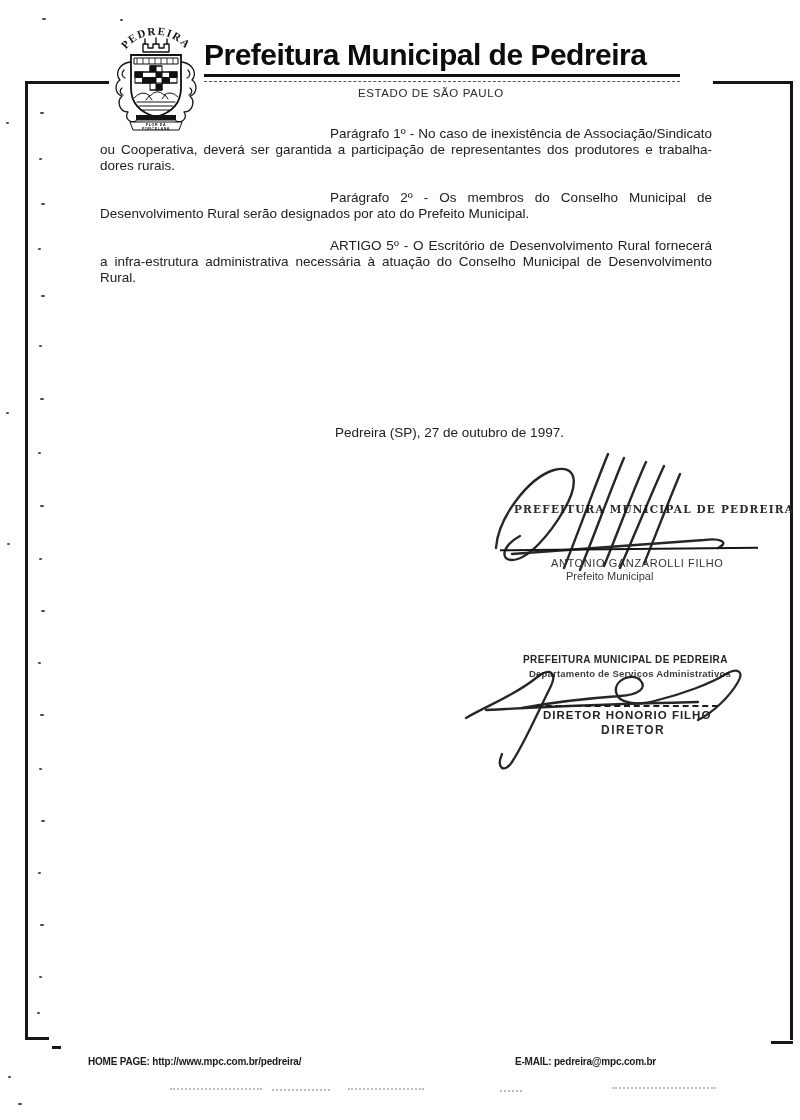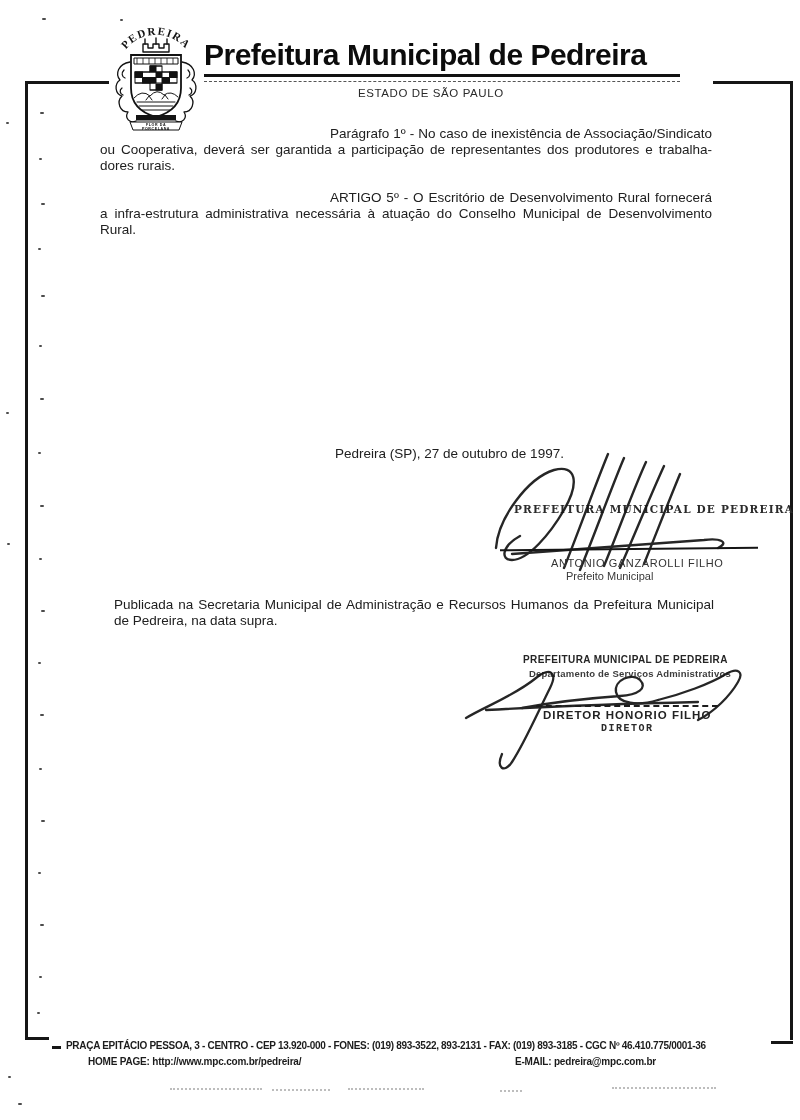--- a/index.html
+++ b/index.html
@@ -24,21 +24,21 @@
     position:absolute;left:358px;top:87px;width:200px;
     font-size:11.5px;letter-spacing:0.6px;color:#2a2a2a;white-space:nowrap;
   }
   
   #bodytext{
     position:absolute;left:100px;top:126px;width:612px;
     font-size:13.5px;line-height:16px;text-align:justify;color:#202020;
   }
   #bodytext p{margin:0 0 16px 0;text-indent:230px;}
   #date-line{
-    position:absolute;left:335px;top:446px;font-size:13.5px;color:#202020;
+    position:absolute;left:335px;top:425px;font-size:13.5px;color:#202020;
     white-space:nowrap;
   }
   
   #sig1-stamp{
     position:absolute;left:514px;top:503px;font-family:"DejaVu Serif",serif;
     font-size:10.5px;font-weight:bold;letter-spacing:1.2px;color:#2b2b2b;
     white-space:nowrap;
   }
   #sig1-line{position:absolute;left:500px;top:548px;width:258px;height:2px;
     background:#151515;transform:rotate(-0.6deg);}
@@ -54,22 +54,22 @@
   }
   
   #sig2-stamp1{position:absolute;left:523px;top:654px;font-size:10px;
     font-weight:bold;letter-spacing:0.4px;color:#252525;white-space:nowrap;}
   #sig2-stamp2{position:absolute;left:529px;top:668px;font-size:9.5px;
     font-weight:bold;color:#3c3c3c;letter-spacing:0.2px;white-space:nowrap;}
   #sig2-line{position:absolute;left:536px;top:705px;width:182px;height:0;
     border-top:2px dashed #1c1c1c;}
   #sig2-name{position:absolute;left:543px;top:709px;font-size:11.5px;
     font-weight:bold;letter-spacing:1px;color:#222;white-space:nowrap;}
-  #sig2-role{position:absolute;left:601px;top:723px;font-size:10px;
-    font-weight:bold;letter-spacing:1.5px;color:#2a2a2a;white-space:nowrap;font-family:Liberation Mono, monospace;}
+  #sig2-role{position:absolute;left:601px;top:723px;font-size:12px;
+    font-weight:bold;letter-spacing:1.5px;color:#2a2a2a;white-space:nowrap;}
   #sig2-scrawl{position:absolute;left:462px;top:658px;width:295px;height:115px;}
   
   #footer-line1{
     position:absolute;left:66px;top:1040px;font-size:10px;font-weight:bold;
     letter-spacing:-0.3px;color:#1c1c1c;white-space:nowrap;
   }
   #footer-line2a{position:absolute;left:88px;top:1056px;font-size:10px;
     font-weight:bold;letter-spacing:-0.2px;color:#1c1c1c;white-space:nowrap;}
   #footer-line2b{position:absolute;left:515px;top:1056px;font-size:10px;
     font-weight:bold;letter-spacing:-0.2px;color:#1c1c1c;white-space:nowrap;text-align:right;}
@@ -140,20 +140,21 @@
     <text x="46" y="103.6" text-anchor="middle" font-size="3.6" font-weight="bold" fill="#111" letter-spacing="0.6">FLOR DA</text>
     <text x="46" y="107.8" text-anchor="middle" font-size="3.6" font-weight="bold" fill="#111" letter-spacing="0.6">PORCELANA</text>
   </svg>
 
   <div id="title">Prefeitura Municipal de Pedreira</div>
   <div id="title-rule"></div>
   <div id="subtitle">ESTADO DE SÃO PAULO</div>
 
   <div id="bodytext">
     <p>Parágrafo 1º  -  No caso de inexistência de Associação/Sindicato ou Cooperativa, deverá ser garantida a participação de representantes dos produtores e trabalha- dores rurais.</p>
+    <p>Parágrafo 2º - Os membros do Conselho Municipal de Desenvolvimento Rural serão designados por ato do Prefeito Municipal.</p>
     <p>ARTIGO 5º - O Escritório de Desenvolvimento Rural fornecerá a infra-estrutura administrativa necessária à atuação do Conselho Municipal de Desenvolvimento Rural.</p>
   </div>
 
   <div id="date-line">Pedreira (SP),  27 de outubro de 1997.</div>
 
   <div id="sig1-stamp">PREFEITURA MUNICIPAL DE PEDREIRA</div>
   <svg id="sig1-scrawl" viewBox="0 0 300 130">
     <g class="ink" stroke-width="2.4" opacity="0.92">
       <path d="M28,100 C30,70 60,30 86,22 C108,16 112,34 96,62 C82,86 60,112 44,112 C32,112 34,98 52,88"></path>
       <path d="M96,120 C110,85 128,35 140,6"></path>
@@ -161,37 +162,35 @@
       <path d="M136,118 C150,84 166,40 178,14"></path>
       <path d="M152,120 C166,88 184,44 196,18"></path>
       <path d="M176,116 C188,86 202,50 212,26"></path>
       <path d="M44,106 C100,102 180,96 236,92 C252,90 262,94 250,100"></path>
     </g>
   </svg>
   <div id="sig1-line"></div>
   <div id="sig1-name">ANTONIO GANZAROLLI FILHO</div>
   <div id="sig1-role">Prefeito Municipal</div>
 
-  <div id="pubnote">Publicada na Secretaria Municipal de Administração e Recursos Humanos da Prefeitura Municipal de Pedreira, na data supra.</div>
 
   <div id="sig2-stamp1">PREFEITURA MUNICIPAL DE PEDREIRA</div>
   <div id="sig2-stamp2">Departamento de Serviços Administrativos</div>
   <svg id="sig2-scrawl" viewBox="0 0 295 115">
     <g class="ink" stroke-width="2.3" opacity="0.92">
       <path d="M4,60 C24,48 52,38 74,20 C88,9 96,14 88,30 C76,54 62,86 50,104 C42,116 34,110 40,96"></path>
       <path d="M60,50 C92,44 130,40 158,38 C176,37 186,30 178,22 C170,14 152,22 154,34 C156,46 176,48 196,42"></path>
       <path d="M196,42 C220,36 248,26 264,16 C276,9 282,14 276,24 C268,38 252,54 236,62"></path>
       <path d="M24,52 C60,50 150,46 236,44"></path>
     </g>
   </svg>
   <div id="sig2-line"></div>
   <div id="sig2-name">DIRETOR HONORIO FILHO</div>
   <div id="sig2-role">DIRETOR</div>
 
-  <div id="footer-line1">PRAÇA EPITÁCIO PESSOA, 3 - CENTRO - CEP 13.920-000 - FONES: (019) 893-3522, 893-2131 - FAX: (019) 893-3185 - CGC Nº 46.410.775/0001-36</div>
   <div id="footer-line2a">HOME PAGE: http://www.mpc.com.br/pedreira/</div>
   <div id="footer-line2b">E-MAIL: pedreira@mpc.com.br</div>
 
   <div class="speck" style="left:42px;top:18px;width:4px;height:2px;"></div>
   <div class="speck" style="left:120px;top:19px;width:3px;height:2px;"></div>
   <div class="speck" style="left:40px;top:112px;width:4px;height:2px;"></div>
   <div class="speck" style="left:6px;top:122px;width:3px;height:2px;"></div>
   <div class="speck" style="left:39px;top:158px;width:3px;height:2px;"></div>
   <div class="speck" style="left:41px;top:203px;width:4px;height:2px;"></div>
   <div class="speck" style="left:38px;top:248px;width:3px;height:2px;"></div>

